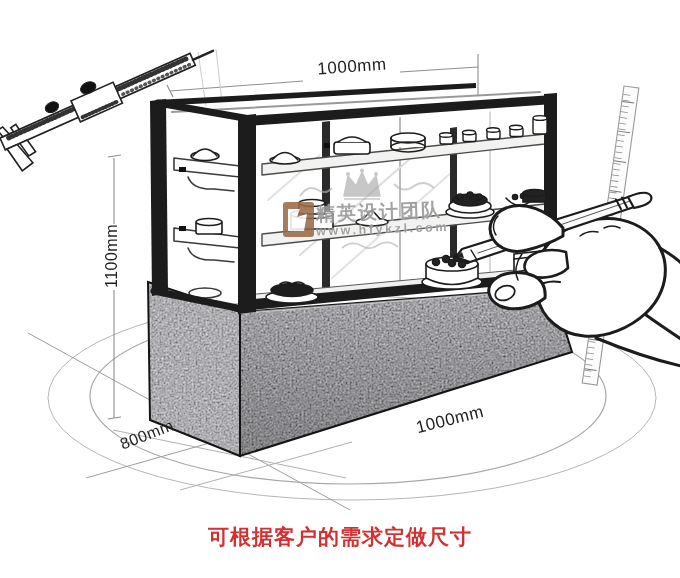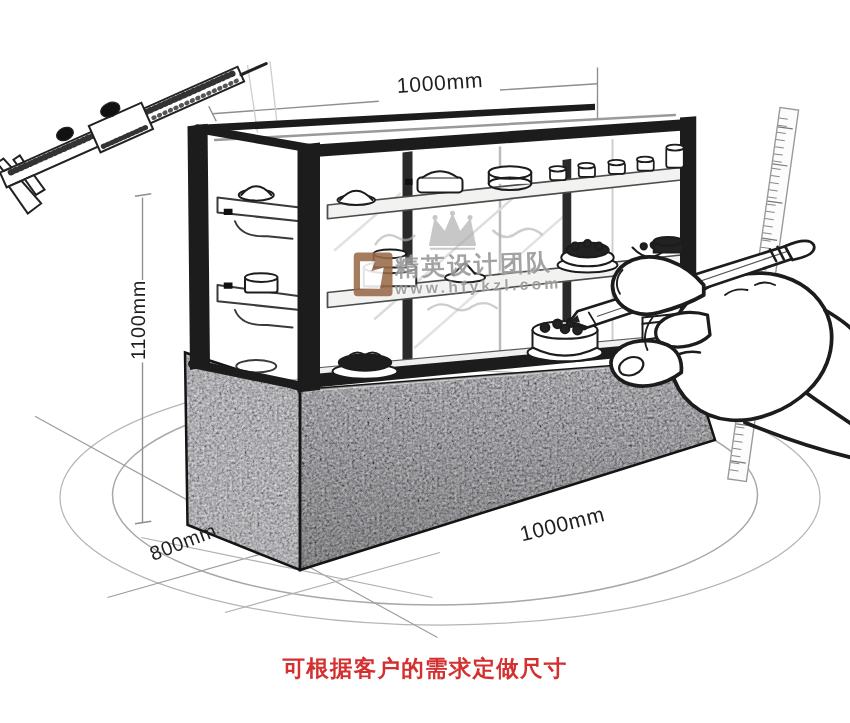--- a/index.html
+++ b/index.html
@@ -18,21 +18,21 @@
   .dim{
     position:absolute;z-index:3;color:#1f1f1f;font-size:16px;
     text-align:center;letter-spacing:0.5px;white-space:nowrap;
   }
   .dim-top{left:304px;top:57px;width:96px;font-size:17px;transform:rotate(-4deg);}
   .dim-left{left:67px;top:247px;width:90px;transform:rotate(-90deg);}
   .dim-depth{left:107px;top:426px;width:80px;transform:rotate(-21deg);}
   .dim-bottom{left:403px;top:410px;width:94px;font-size:17px;transform:rotate(-14deg);}
   .caption{
     position:absolute;z-index:3;left:0;top:523px;width:680px;text-align:center;
-    color:var(--caption-color);font-size:18px;font-weight:bold;letter-spacing:1px;
+    color:var(--caption-color);font-size:21px;font-weight:bold;letter-spacing:1px;
   }
   .watermark{position:absolute;z-index:2;left:0;top:0;width:680px;height:578px;pointer-events:none;}
   .wm-logo{
     position:absolute;left:283px;top:202px;width:31px;height:35px;border-radius:3px;
     background:var(--logo-color);opacity:0.88;
   }
   .wm-brand{
     position:absolute;left:316px;top:199px;width:140px;
     color:var(--wm-text-color);opacity:0.9;font-size:19px;font-weight:bold;
     letter-spacing:2px;white-space:nowrap;transform:rotate(-2deg);

